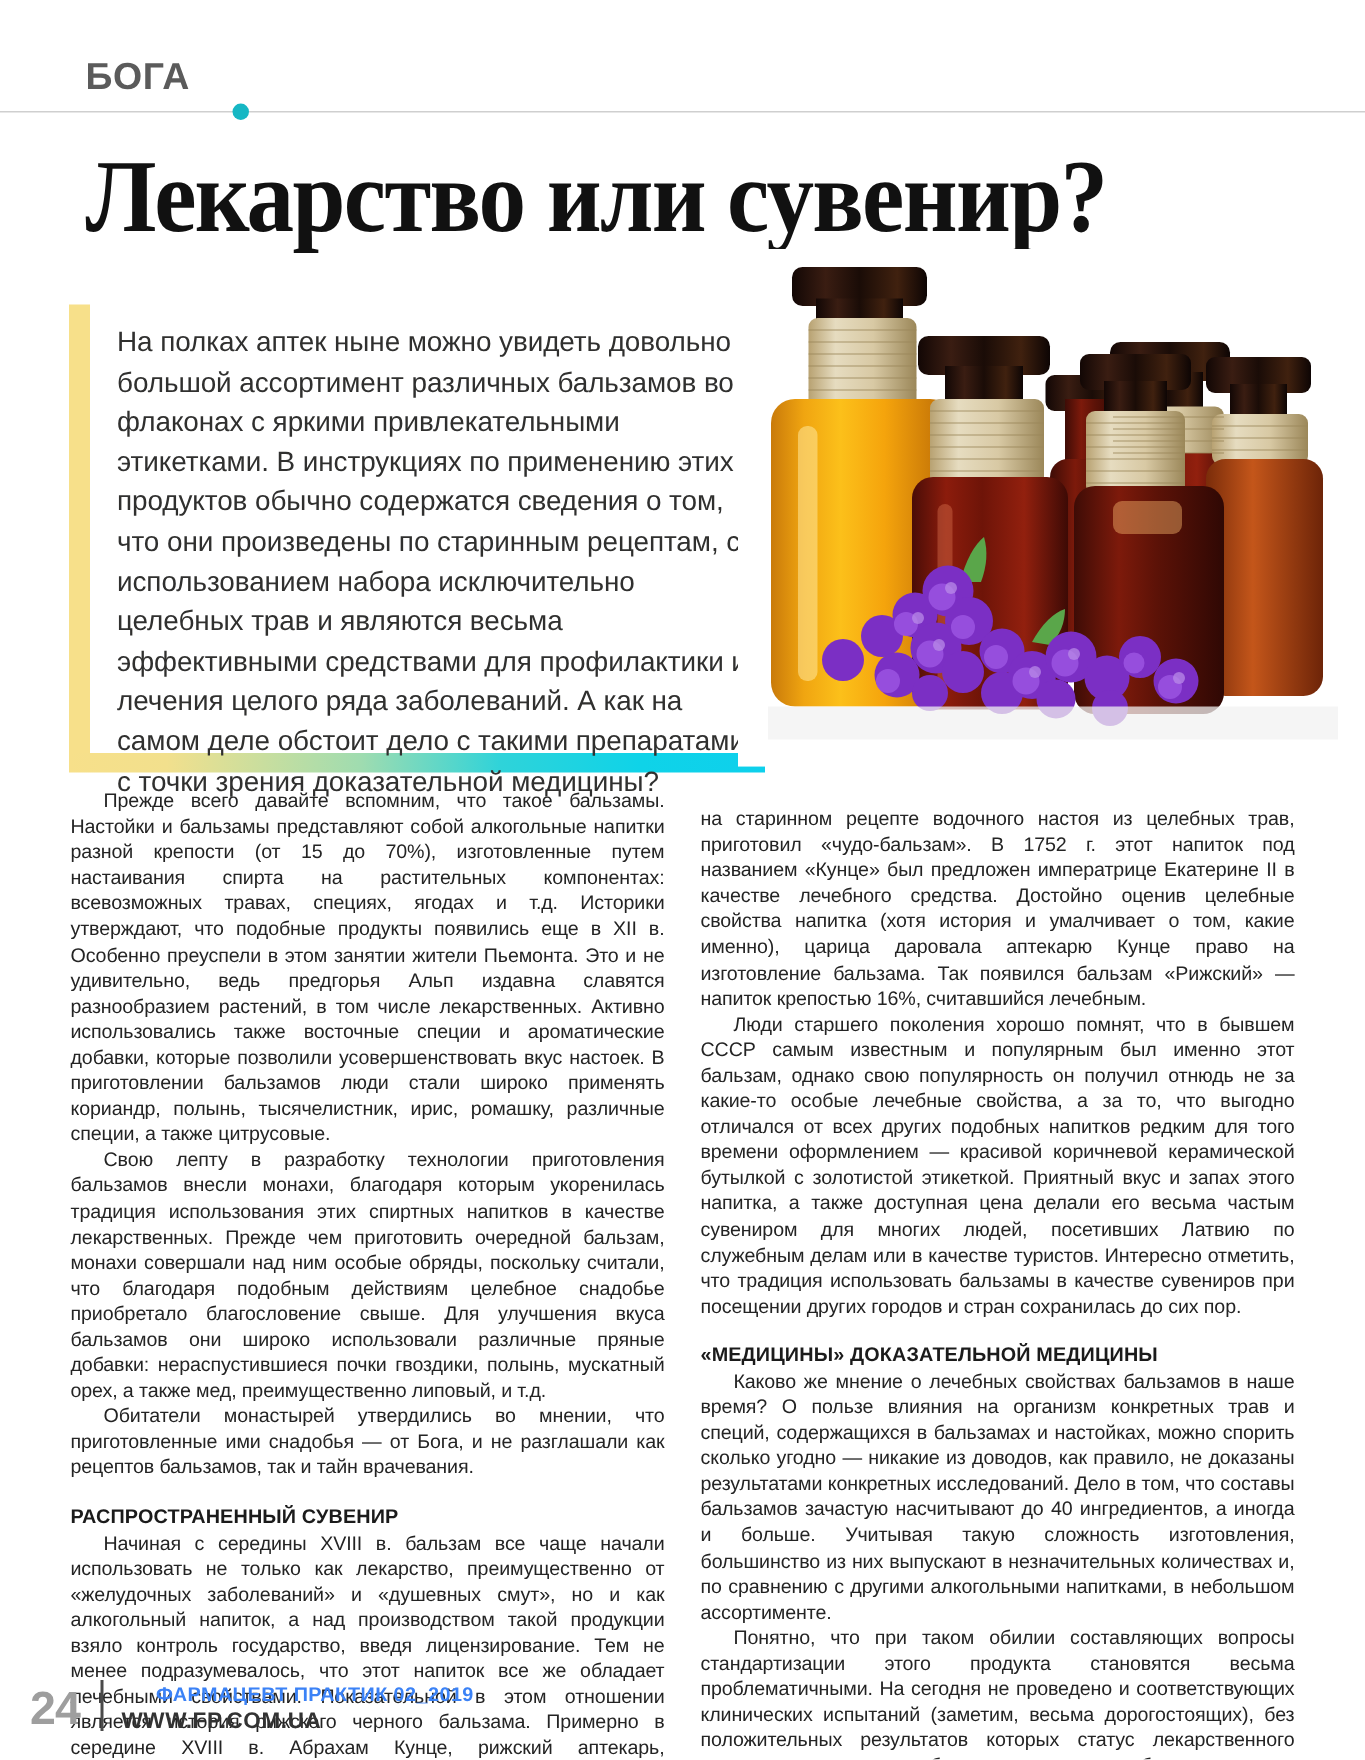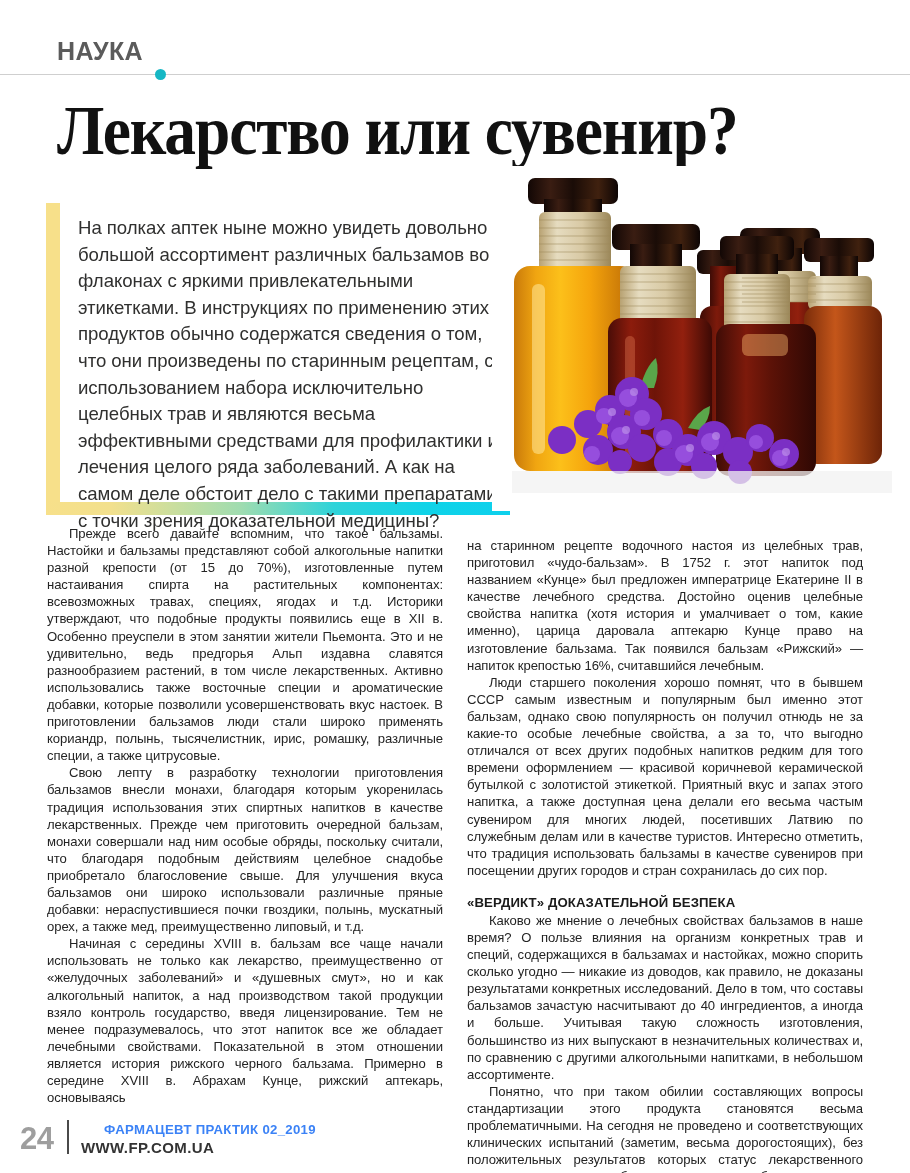--- a/index.html
+++ b/index.html
@@ -183,21 +183,21 @@
     color: #333333;
     letter-spacing: 0.4px;
   }
 </style>
 </head>
 <body>
 
 <div class="page">
 
   <div class="masthead">
-    <div class="masthead-rubric">НАУКА</div>
+    <div class="masthead-rubric">БОГА</div>
     <div class="masthead-rule"></div>
     <div class="masthead-dot"></div>
   </div>
 
   <h1 class="article-title">Лекарство или сувенир?</h1>
 
   <div class="lead-box">
     <div class="lead-rail"></div>
     <div class="lead-gradient"></div>
     <div class="lead-text">На полках аптек ныне можно увидеть довольно большой ассортимент различных бальзамов во флаконах с яркими привлекательными этикетками. В инструкциях по применению этих продуктов обычно содержатся сведения о том, что они произведены по старинным рецептам, с использованием набора исключительно целебных трав и являются весьма эффективными средствами для профилактики и лечения целого ряда заболеваний. А как на самом деле обстоит дело с такими препаратами с точки зрения доказательной медицины?</div>
@@ -343,27 +343,29 @@
         </g>
       </g>
 
       <rect x="20" y="305" width="380" height="22" fill="#f2f2f2" opacity="0.75"></rect>
     </svg>
   </div>
 
   <div class="col col-left">
     <p class="para">Прежде всего давайте вспомним, что такое бальзамы. Настойки и бальзамы представляют собой алкогольные напитки разной крепости (от 15 до 70%), изготовленные путем настаивания спирта на растительных компонентах: всевозможных травах, специях, ягодах и т.д. Историки утверждают, что подобные продукты появились еще в XII в. Особенно преуспели в этом занятии жители Пьемонта. Это и не удивительно, ведь предгорья Альп издавна славятся разнообразием растений, в том числе лекарственных. Активно использовались также восточные специи и ароматические добавки, которые позволили усовершенствовать вкус настоек. В приготовлении бальзамов люди стали широко применять кориандр, полынь, тысячелистник, ирис, ромашку, различные специи, а также цитрусовые.</p>
     <p class="para">Свою лепту в разработку технологии приготовления бальзамов внесли монахи, благодаря которым укоренилась традиция использования этих спиртных напитков в качестве лекарственных. Прежде чем приготовить очередной бальзам, монахи совершали над ним особые обряды, поскольку считали, что благодаря подобным действиям целебное снадобье приобретало благословение свыше. Для улучшения вкуса бальзамов они широко использовали различные пряные добавки: нераспустившиеся почки гвоздики, полынь, мускатный орех, а также мед, преимущественно липовый, и т.д.</p>
+    <p class="para">Обитатели монастырей утвердились во мнении, что приготовленные ими снадобья — от Бога, и не разглашали как рецептов бальзамов, так и тайн врачевания.</p>
+    <div class="sec-head spaced">РАСПРОСТРАНЕННЫЙ СУВЕНИР</div>
     <p class="para">Начиная с середины XVIII в. бальзам все чаще начали использовать не только как лекарство, преимущественно от «желудочных заболеваний» и «душевных смут», но и как алкогольный напиток, а над производством такой продукции взяло контроль государство, введя лицензирование. Тем не менее подразумевалось, что этот напиток все же обладает лечебными свойствами. Показательной в этом отношении является история рижского черного бальзама. Примерно в середине XVIII в. Абрахам Кунце, рижский аптекарь, основываясь</p>
   </div>
 
   <div class="col col-right">
     <p class="para cont">на старинном рецепте водочного настоя из целебных трав, приготовил «чудо-бальзам». В 1752 г. этот напиток под названием «Кунце» был предложен императрице Екатерине II в качестве лечебного средства. Достойно оценив целебные свойства напитка (хотя история и умалчивает о том, какие именно), царица даровала аптекарю Кунце право на изготовление бальзама. Так появился бальзам «Рижский» — напиток крепостью 16%, считавшийся лечебным.</p>
     <p class="para">Люди старшего поколения хорошо помнят, что в бывшем СССР самым известным и популярным был именно этот бальзам, однако свою популярность он получил отнюдь не за какие-то особые лечебные свойства, а за то, что выгодно отличался от всех других подобных напитков редким для того времени оформлением — красивой коричневой керамической бутылкой с золотистой этикеткой. Приятный вкус и запах этого напитка, а также доступная цена делали его весьма частым сувениром для многих людей, посетивших Латвию по служебным делам или в качестве туристов. Интересно отметить, что традиция использовать бальзамы в качестве сувениров при посещении других городов и стран сохранилась до сих пор.</p>
-    <div class="sec-head spaced">«ВЕРДИКТ» ДОКАЗАТЕЛЬНОЙ БЕЗПЕКА</div>
+    <div class="sec-head spaced">«МЕДИЦИНЫ» ДОКАЗАТЕЛЬНОЙ МЕДИЦИНЫ</div>
     <p class="para">Каково же мнение о лечебных свойствах бальзамов в наше время? О пользе влияния на организм конкретных трав и специй, содержащихся в бальзамах и настойках, можно спорить сколько угодно — никакие из доводов, как правило, не доказаны результатами конкретных исследований. Дело в том, что составы бальзамов зачастую насчитывают до 40 ингредиентов, а иногда и больше. Учитывая такую сложность изготовления, большинство из них выпускают в незначительных количествах и, по сравнению с другими алкогольными напитками, в небольшом ассортименте.</p>
     <p class="para">Понятно, что при таком обилии составляющих вопросы стандартизации этого продукта становятся весьма проблематичными. На сегодня не проведено и соответствующих клинических испытаний (заметим, весьма дорогостоящих), без положительных результатов которых статус лекарственного средства никакому из бальзамов присвоен быть не может. Поэтому доказательная медицина не считает эти продукты лекарственными препаратами. Кроме того,</p>
   </div>
 
   <div class="footer">
     <div class="footer-page">24</div>
     <div class="footer-divider"></div>
     <div class="footer-title">ФАРМАЦЕВТ ПРАКТИК 02_2019</div>
     <div class="footer-url">WWW.FP.COM.UA</div>
   </div>

